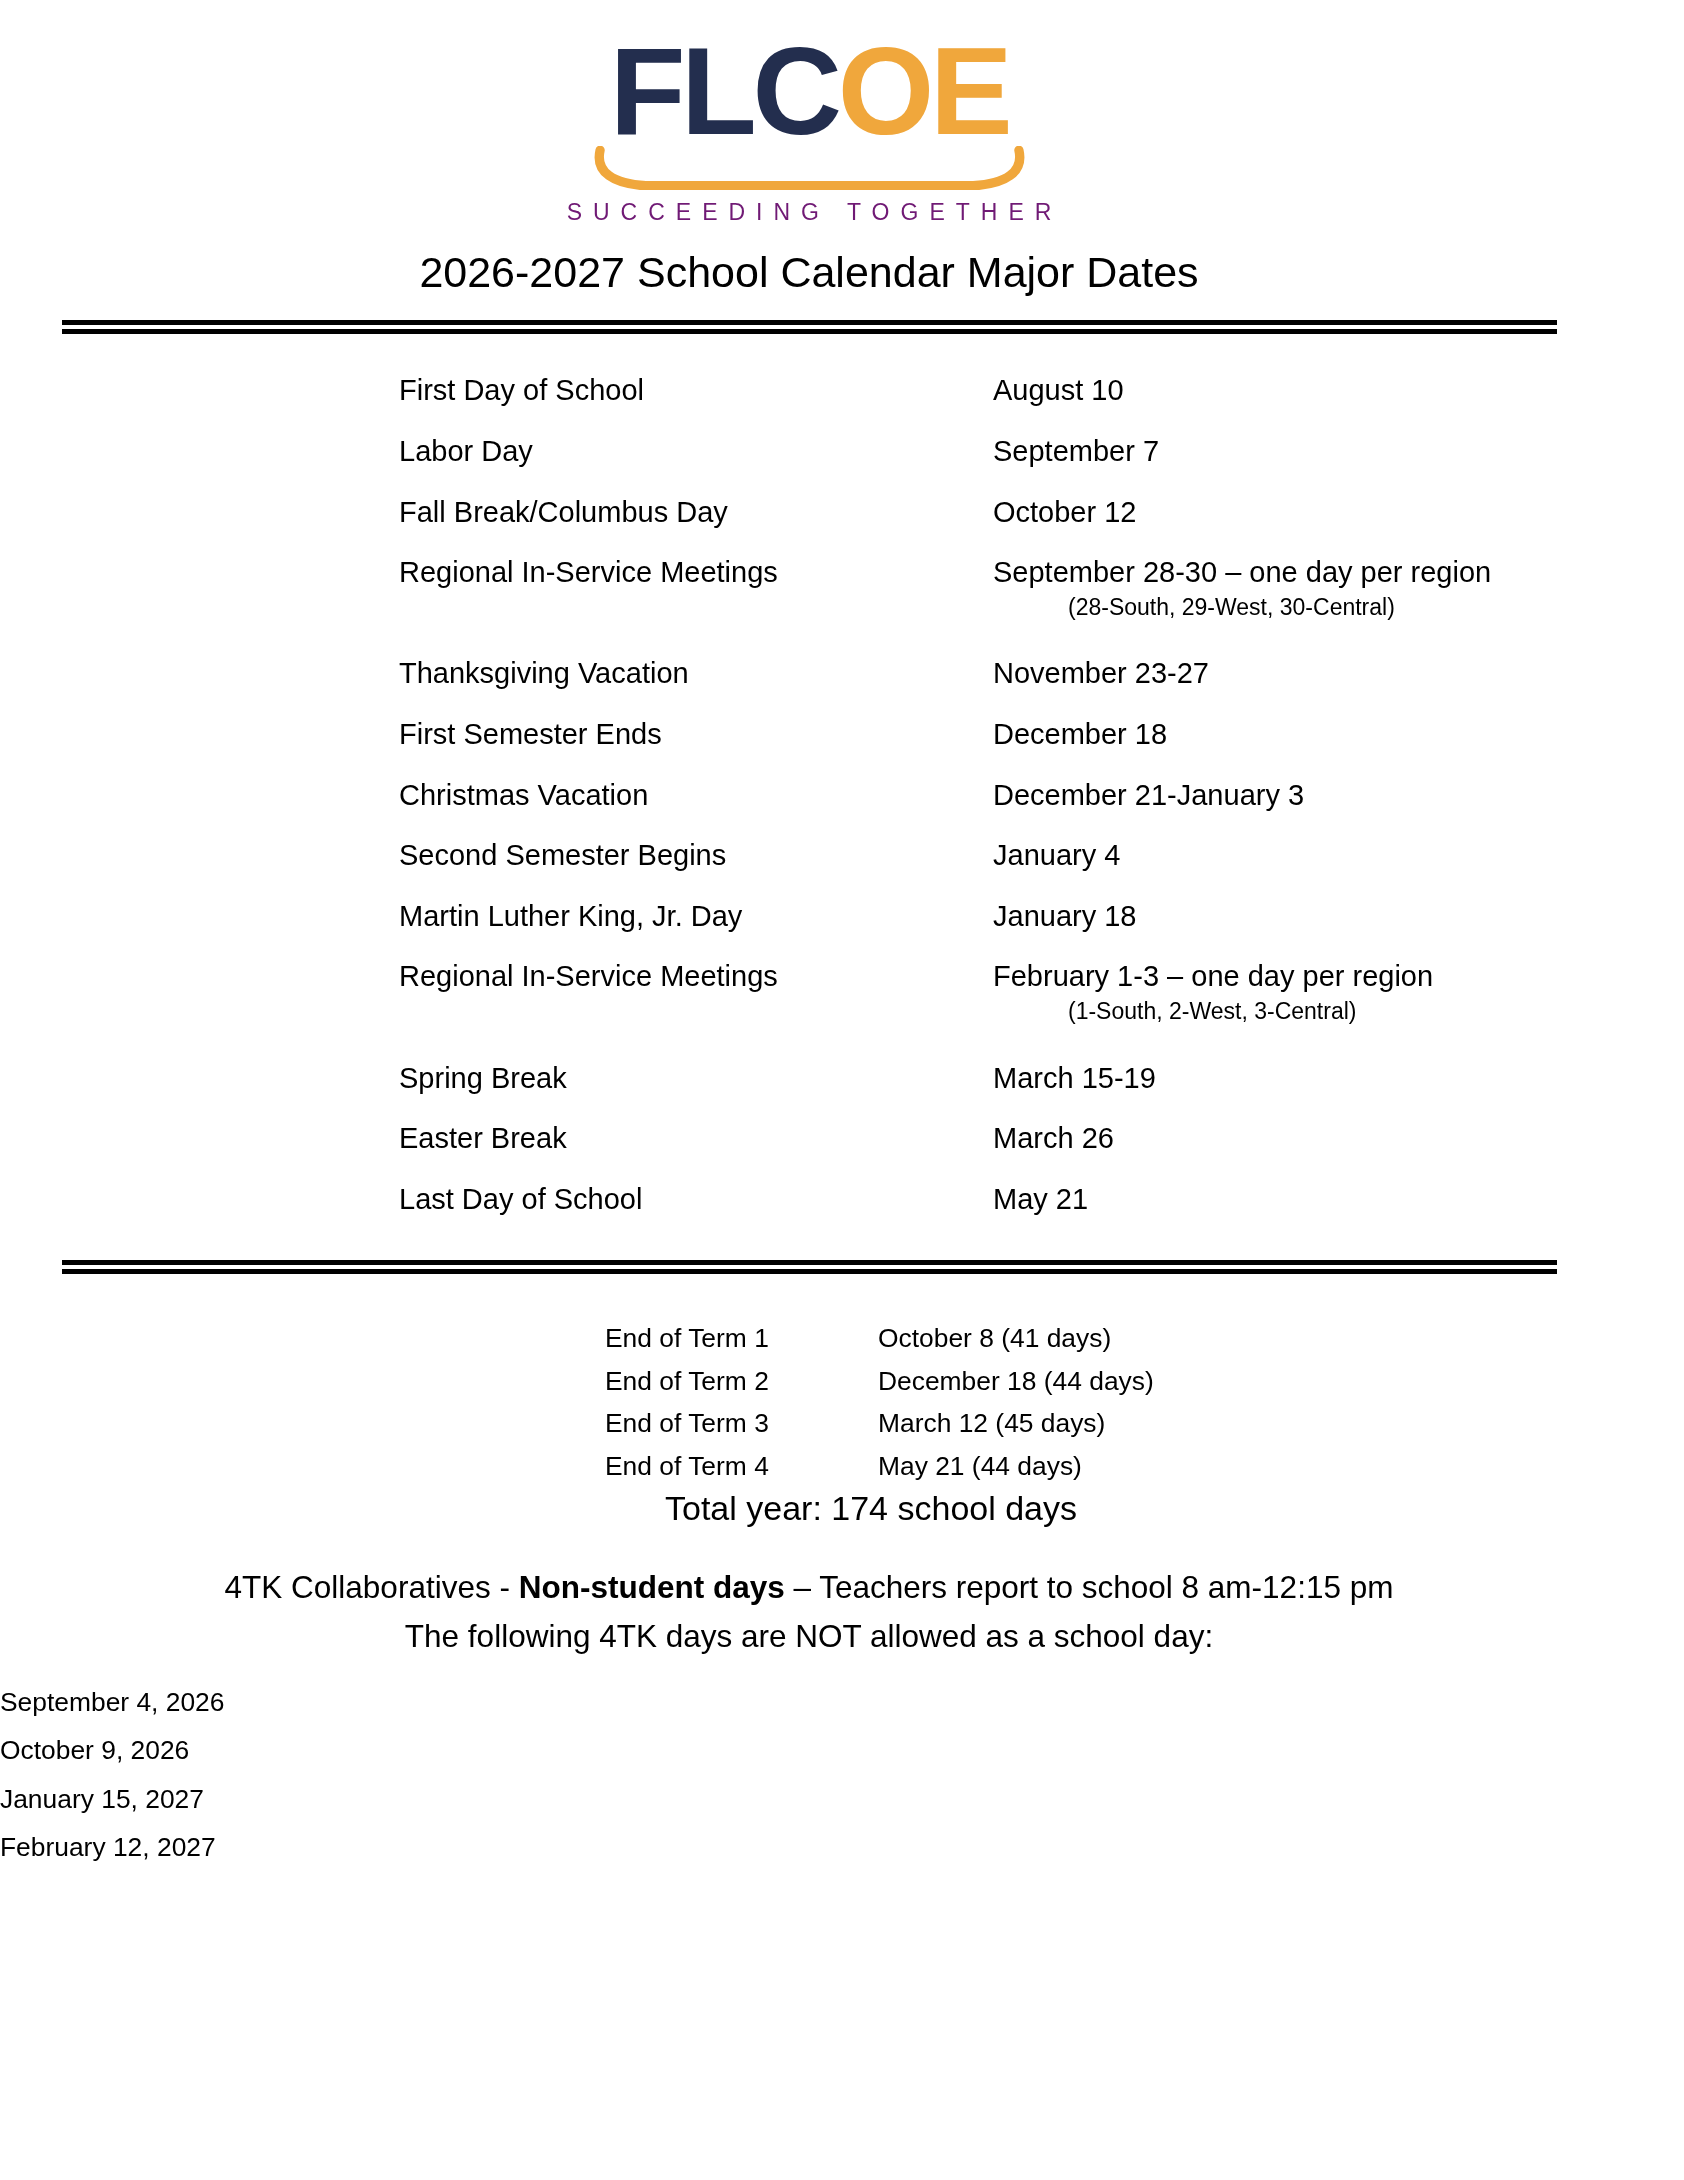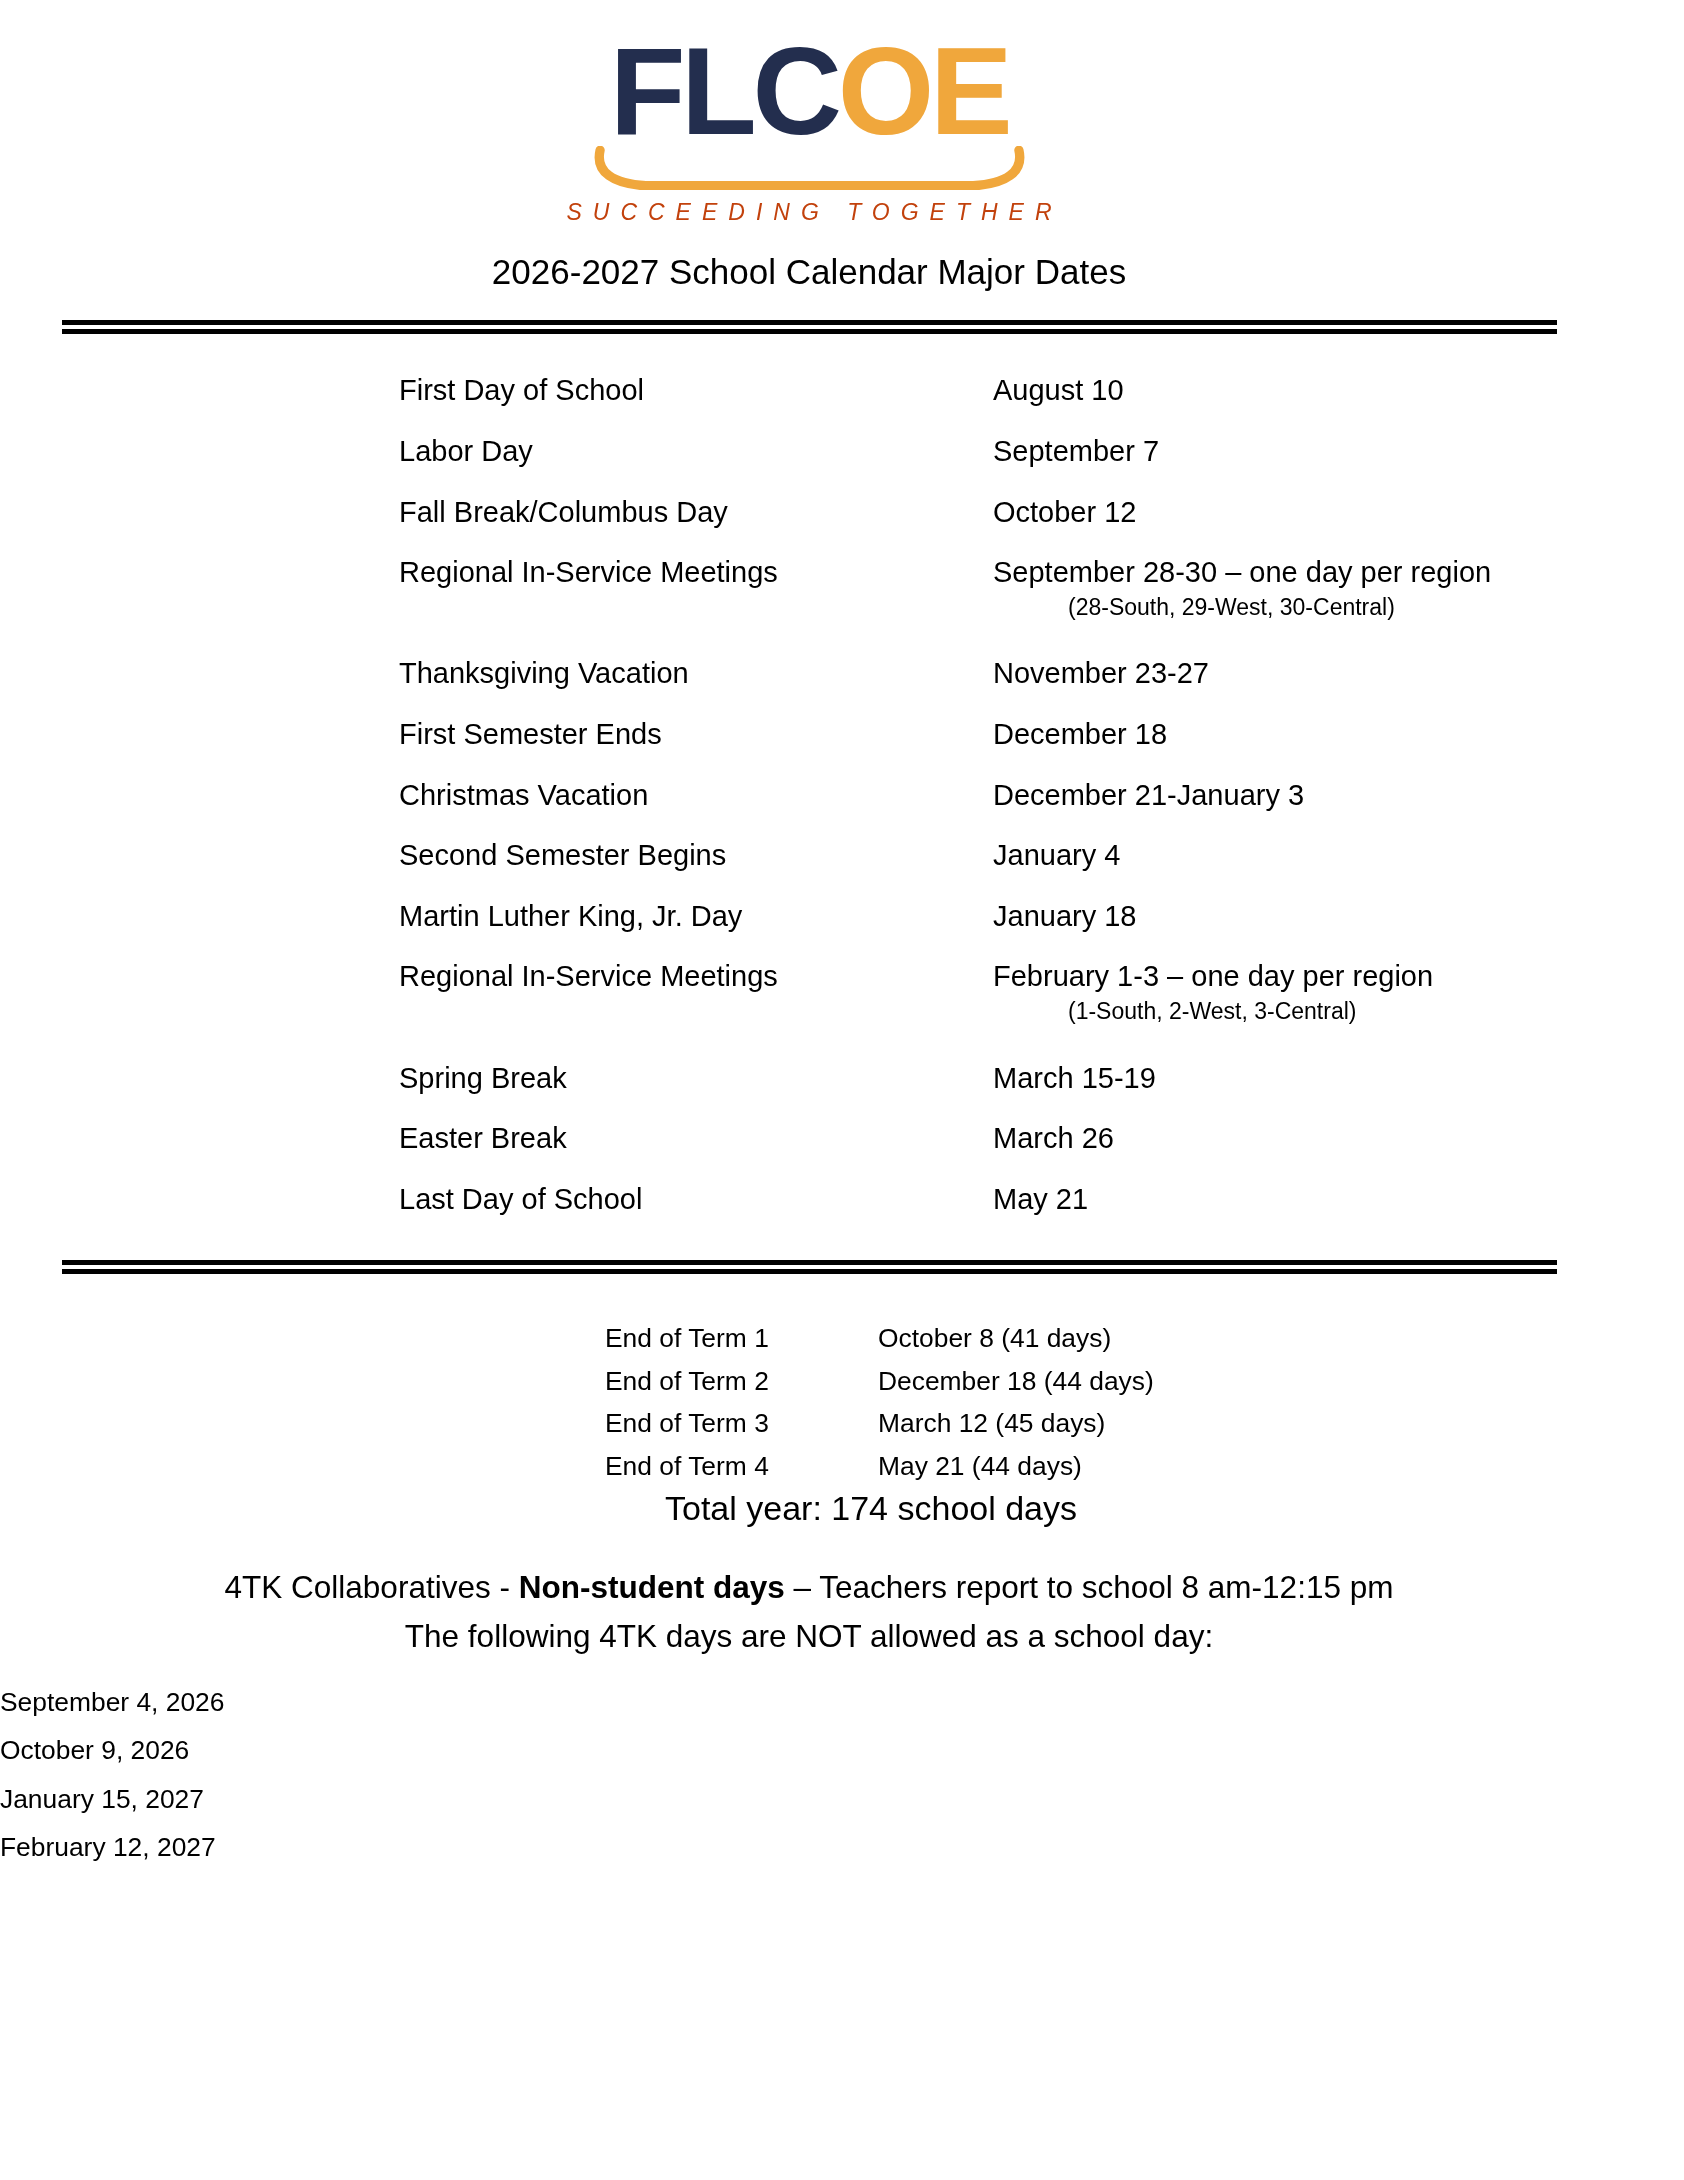--- a/index.html
+++ b/index.html
@@ -35,29 +35,28 @@
     margin: 3.4px auto 0 auto;
   }
   .tagline {
     display: block;
     margin-top: 8.5px;
     font-size: 23px;
     line-height: 27px;
     font-weight: 500;
     letter-spacing: 11px;
     text-indent: 11px;
-    color: #c2410c;
-    font-style: italic;
+    color: #701a75;
   }
 
   
   .doc-title {
     margin-top: 25.6px;
     text-align: center;
-    font-size: 35px;
+    font-size: 43px;
     line-height: 42px;
     font-weight: 400;
     color: #000000;
   }
 
   
   .double-rule {
     width: 1495px;
     margin: 27px auto 0 auto;
     height: 4.3px;

